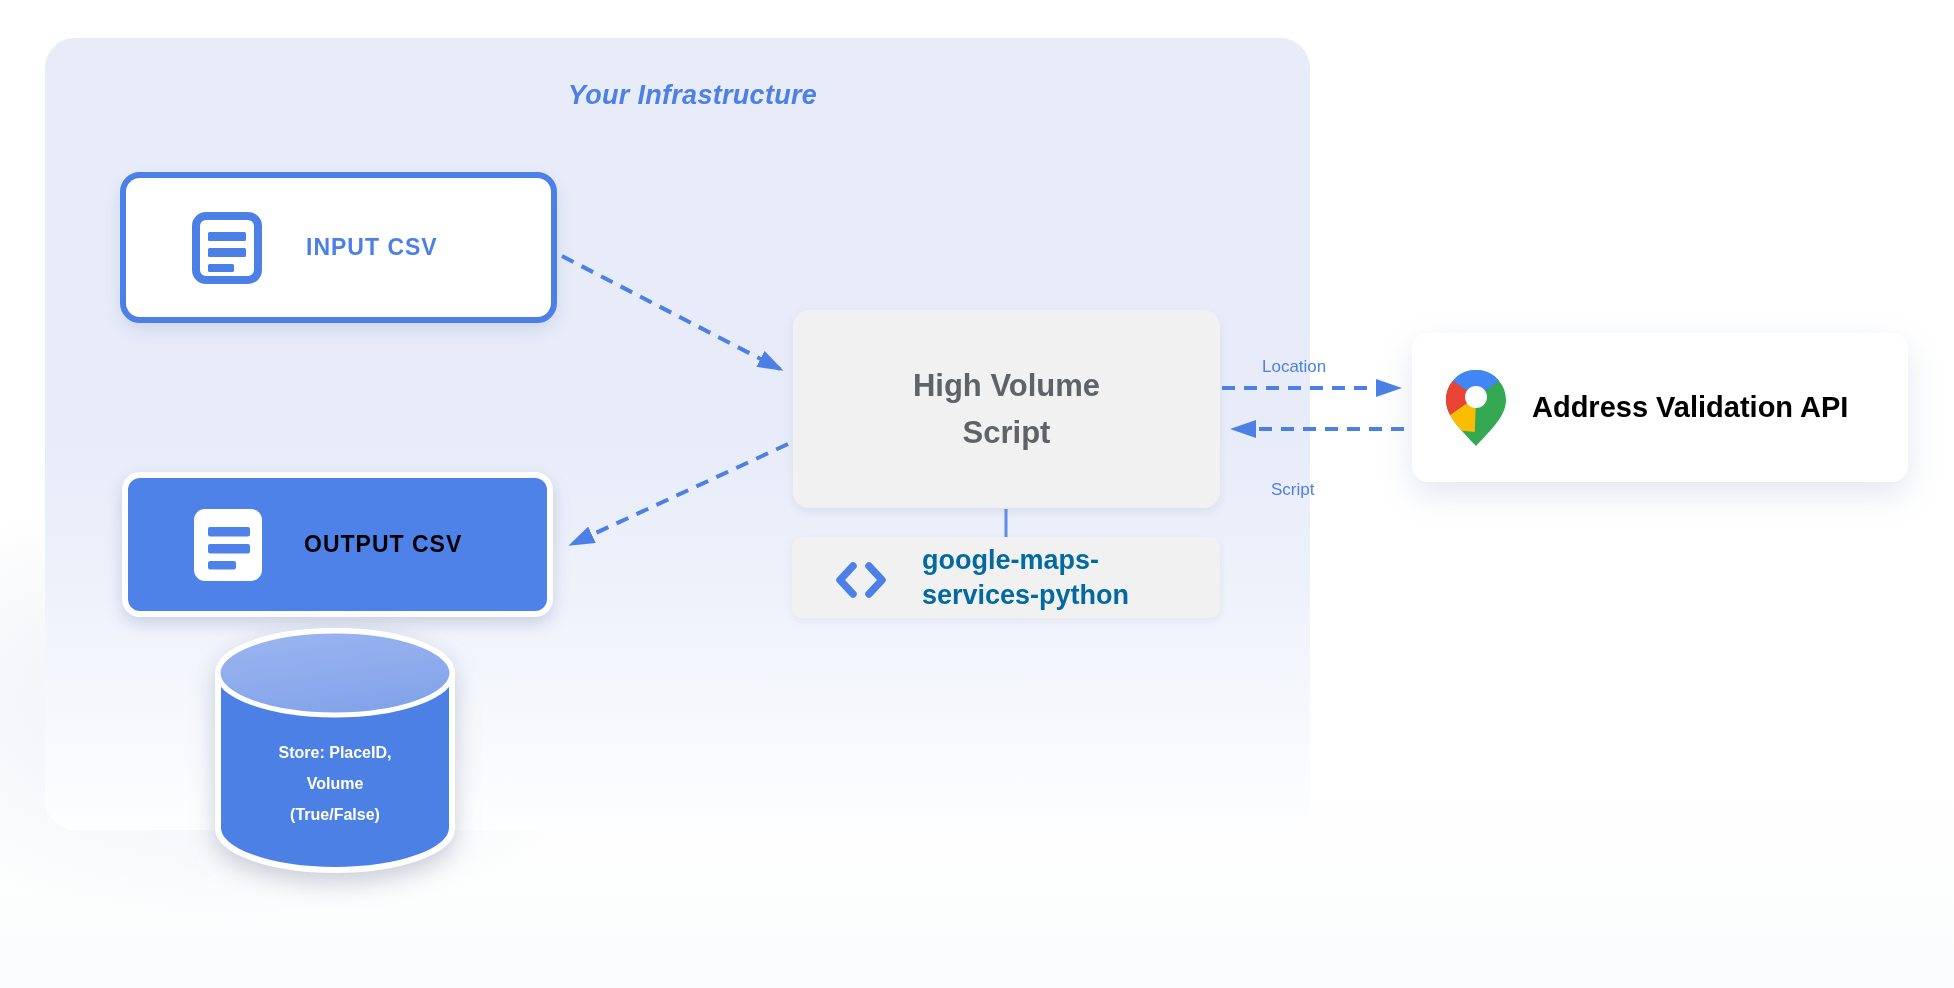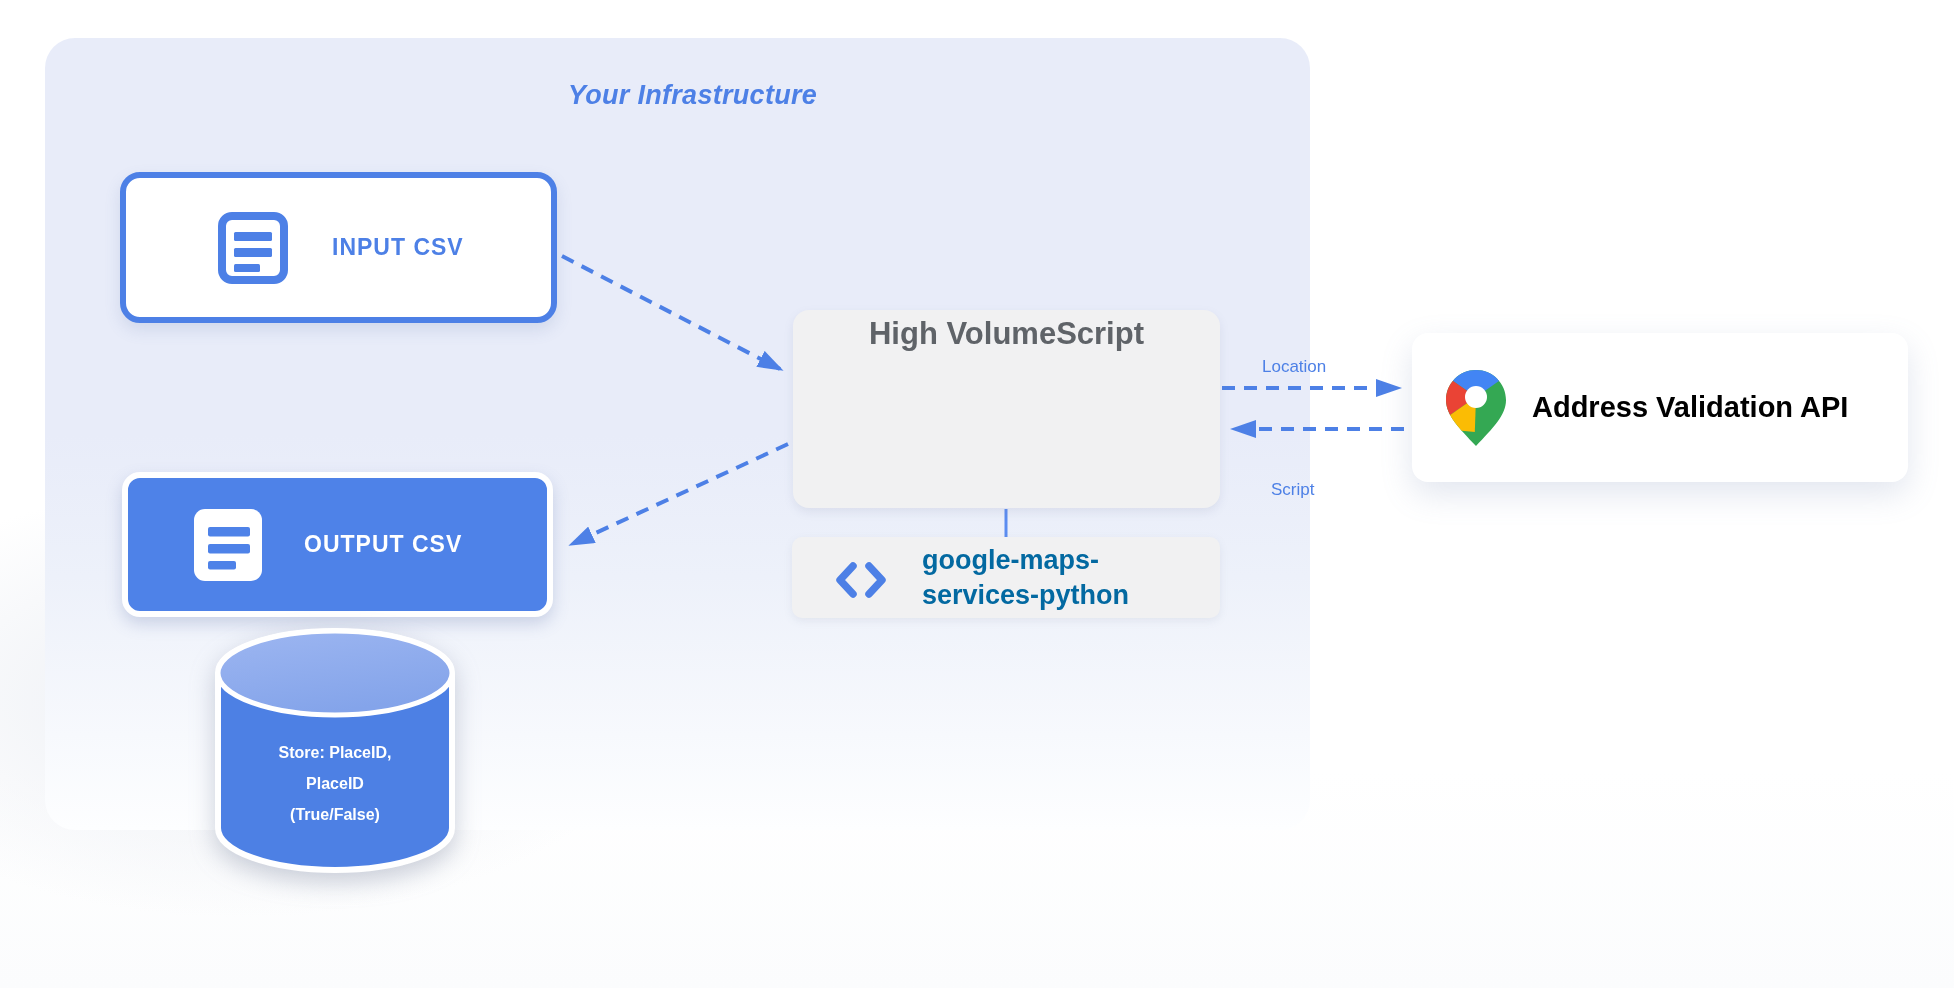--- a/index.html
+++ b/index.html
@@ -18,36 +18,36 @@
   }
   .infra-title{
     position:absolute;left:75px;top:80px;width:1235px;
     text-align:center;font-size:27px;font-weight:bold;color:#4d80e6;letter-spacing:.3px;font-style:italic;
   }
   
   .node{position:absolute;box-sizing:border-box;display:flex;align-items:center;}
   .input-csv{
     left:120px;top:172px;width:437px;height:151px;
     background:#ffffff;border:6px solid #4d80e6;border-radius:20px;
-    padding-left:92px;gap:44px;
+    padding-left:66px;gap:44px;
     box-shadow:0 7px 16px rgba(90,110,170,.16);
   }
   .input-csv .lbl{font-size:23px;font-weight:bold;color:#4d80e6;letter-spacing:1px;}
   .output-csv{
     left:122px;top:472px;width:431px;height:145px;
     background:#4e82e8;border:6px solid #ffffff;border-radius:18px;
     padding-left:66px;gap:42px;
     box-shadow:0 7px 16px rgba(90,110,170,.25);
   }
-  .output-csv .lbl{font-size:23px;font-weight:bold;color:#ffffff;letter-spacing:1px;}
+  .output-csv .lbl{font-size:23px;font-weight:bold;color:#000000;letter-spacing:1px;}
   
   .script-box{
     position:absolute;left:793px;top:310px;width:427px;height:198px;
     background:#f1f1f2;border-radius:16px;
-    display:flex;justify-content:center;
+    display:flex;flex-direction:column;justify-content:center;
     box-shadow:0 4px 10px rgba(120,130,160,.14);
   }
   .script-box .line{font-size:31px;font-weight:bold;color:#5f6368;text-align:center;line-height:47px;}
   .library-box{
     position:absolute;left:792px;top:537px;width:428px;height:81px;
     background:#f1f1f2;border-radius:10px;
     display:flex;align-items:center;
     box-shadow:0 3px 8px rgba(120,130,160,.12);
   }
   .library-box .code-ic{position:absolute;left:42px;top:22px;}
@@ -119,21 +119,21 @@
       <linearGradient id="cylTop" x1="0" y1="0" x2="0.4" y2="1">
         <stop offset="0" stop-color="#9db6f1"></stop>
         <stop offset="1" stop-color="#84a4ea"></stop>
       </linearGradient>
     </defs>
     <path d="M10 47 A117 42 0 0 1 244 47 L244 202 A117 42 0 0 1 10 202 Z" fill="#4d80e4" stroke="#ffffff" stroke-width="6"></path>
     <ellipse cx="127" cy="47" rx="117" ry="42" fill="url(#cylTop)" stroke="#ffffff" stroke-width="5"></ellipse>
   </svg>
   <div class="cyl-text">
     <div>Store: PlaceID,</div>
-    <div>PlaceID</div>
+    <div>Volume</div>
     <div>(True/False)</div>
   </div>
 
   <div class="script-box">
     <div class="line">High Volume</div>
     <div class="line">Script</div>
   </div>
 
   <div class="library-box">
     <svg class="code-ic" width="54" height="42" viewBox="0 0 54 42">

